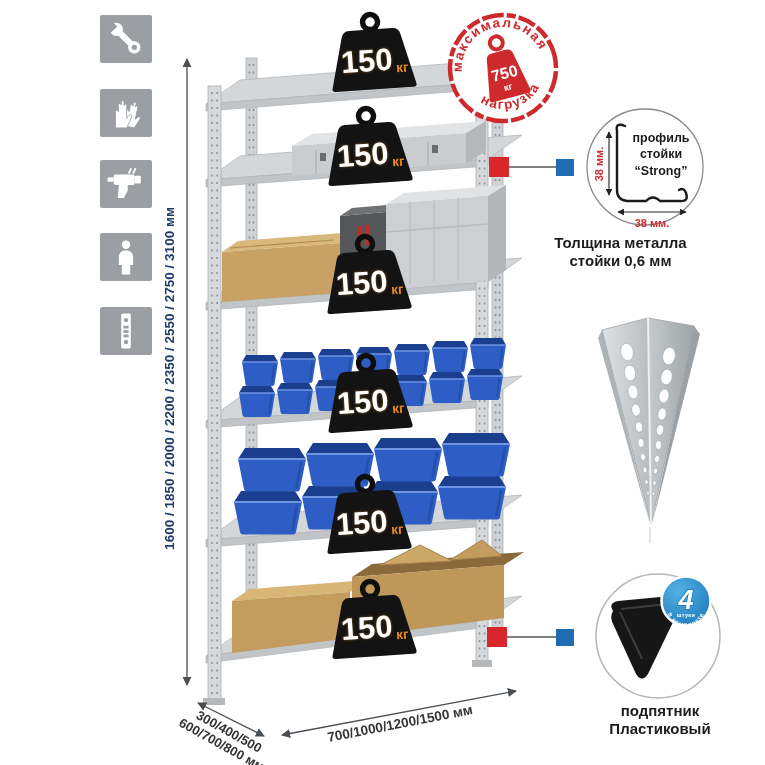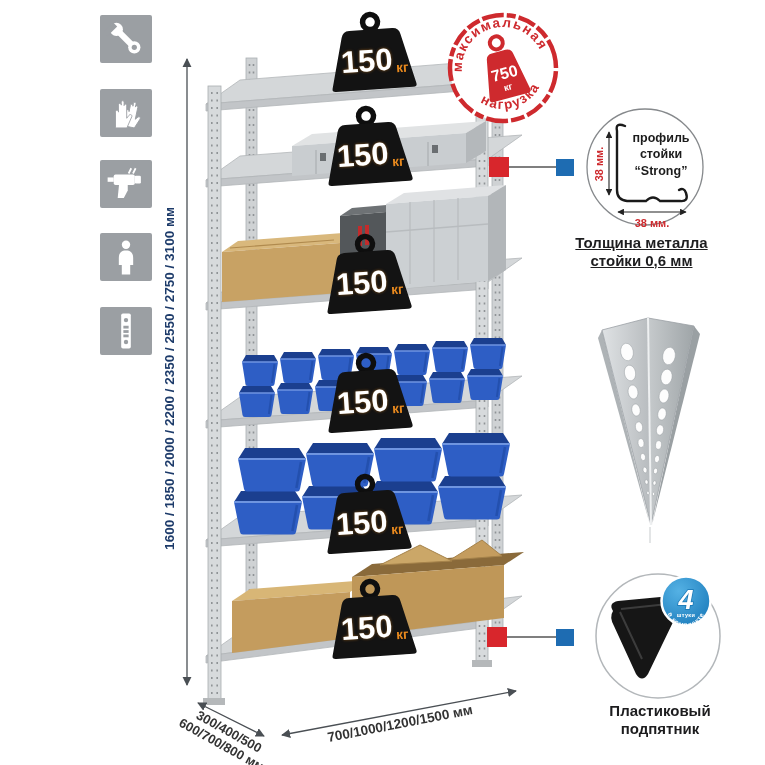--- a/index.html
+++ b/index.html
@@ -14,21 +14,21 @@
   
   .hlabel{position:absolute;left:-111px;top:371px;width:560px;text-align:center;
     transform:rotate(-90deg);color:#1d3b6a;font-weight:700;font-size:13.5px;white-space:nowrap;}
   .dlabel{position:absolute;left:155px;top:724px;width:140px;text-align:center;
     transform:rotate(29deg);color:#333;font-weight:700;font-size:13px;line-height:1.15;white-space:nowrap;}
   .wlabel{position:absolute;left:290px;top:716px;width:220px;text-align:center;
     transform:rotate(-11deg);color:#333;font-weight:700;font-size:13.5px;white-space:nowrap;}
   
   .caption{position:absolute;text-align:center;color:#1d1d1f;font-weight:700;
     font-size:15px;line-height:1.18;}
-  #thickness-caption{left:569px;top:234px;width:145px;text-decoration:underline;}
+  #thickness-caption{left:548px;top:234px;width:145px;}
   #foot-caption{left:590px;top:702px;width:140px;}
   
   .kg-badge{position:absolute;width:100px;height:80px;transform:rotate(-4deg);}
   .kg-badge svg{display:block;}
   .kg-ring{fill:none;stroke:#0e0e0e;stroke-width:5.5;}
   .kg-body{fill:#131313;}
   .kg-val{fill:#ffffff;font-weight:700;font-size:31px;text-anchor:middle;
     text-shadow:0 0 3px rgba(235,140,30,.55);}
   .kg-unit{fill:#e8891e;font-weight:700;font-size:13.5px;text-anchor:middle;}
   
@@ -387,17 +387,17 @@
     <div>300/400/500</div>
     <div>600/700/800 мм</div>
   </div>
   <div class="wlabel">700/1000/1200/1500 мм</div>
 
   <div class="caption" id="thickness-caption">
     <div>Толщина металла</div>
     <div>стойки 0,6 мм</div>
   </div>
   <div class="caption" id="foot-caption">
+    <div>подпятник</div>
     <div>Пластиковый</div>
-    <div>подпятник</div>
   </div>
 
 </div>
 
 </body></html>

